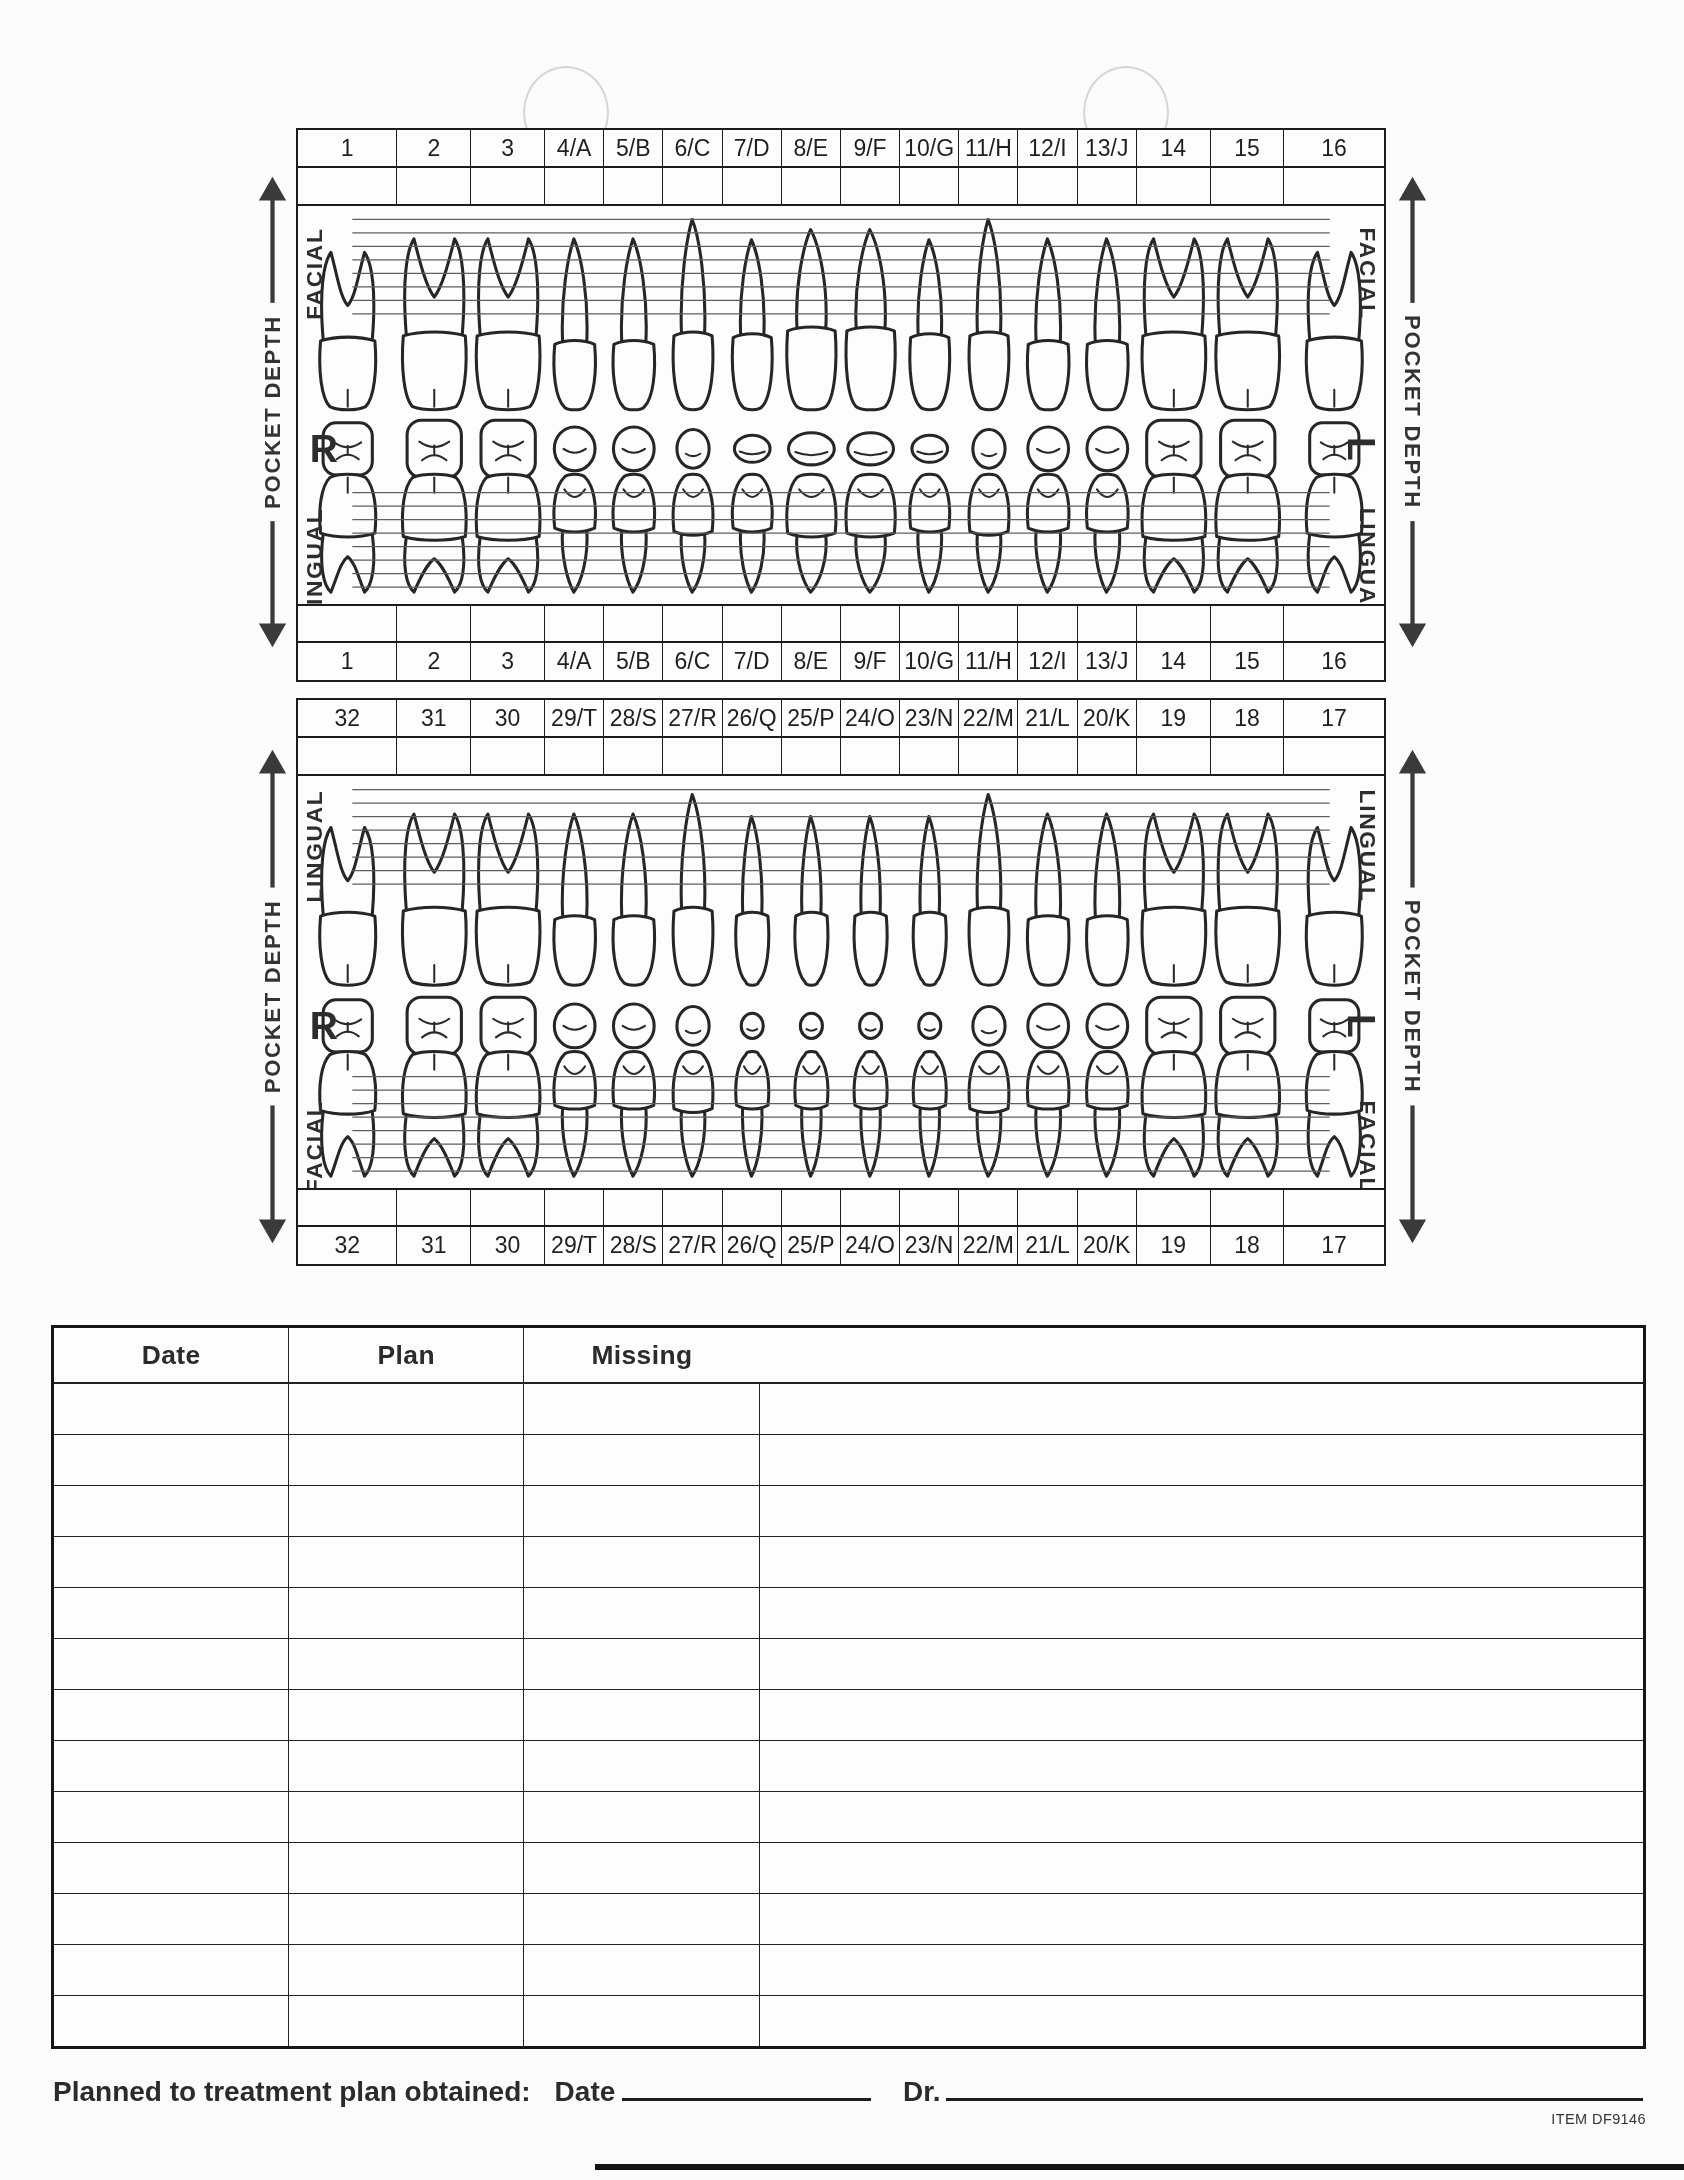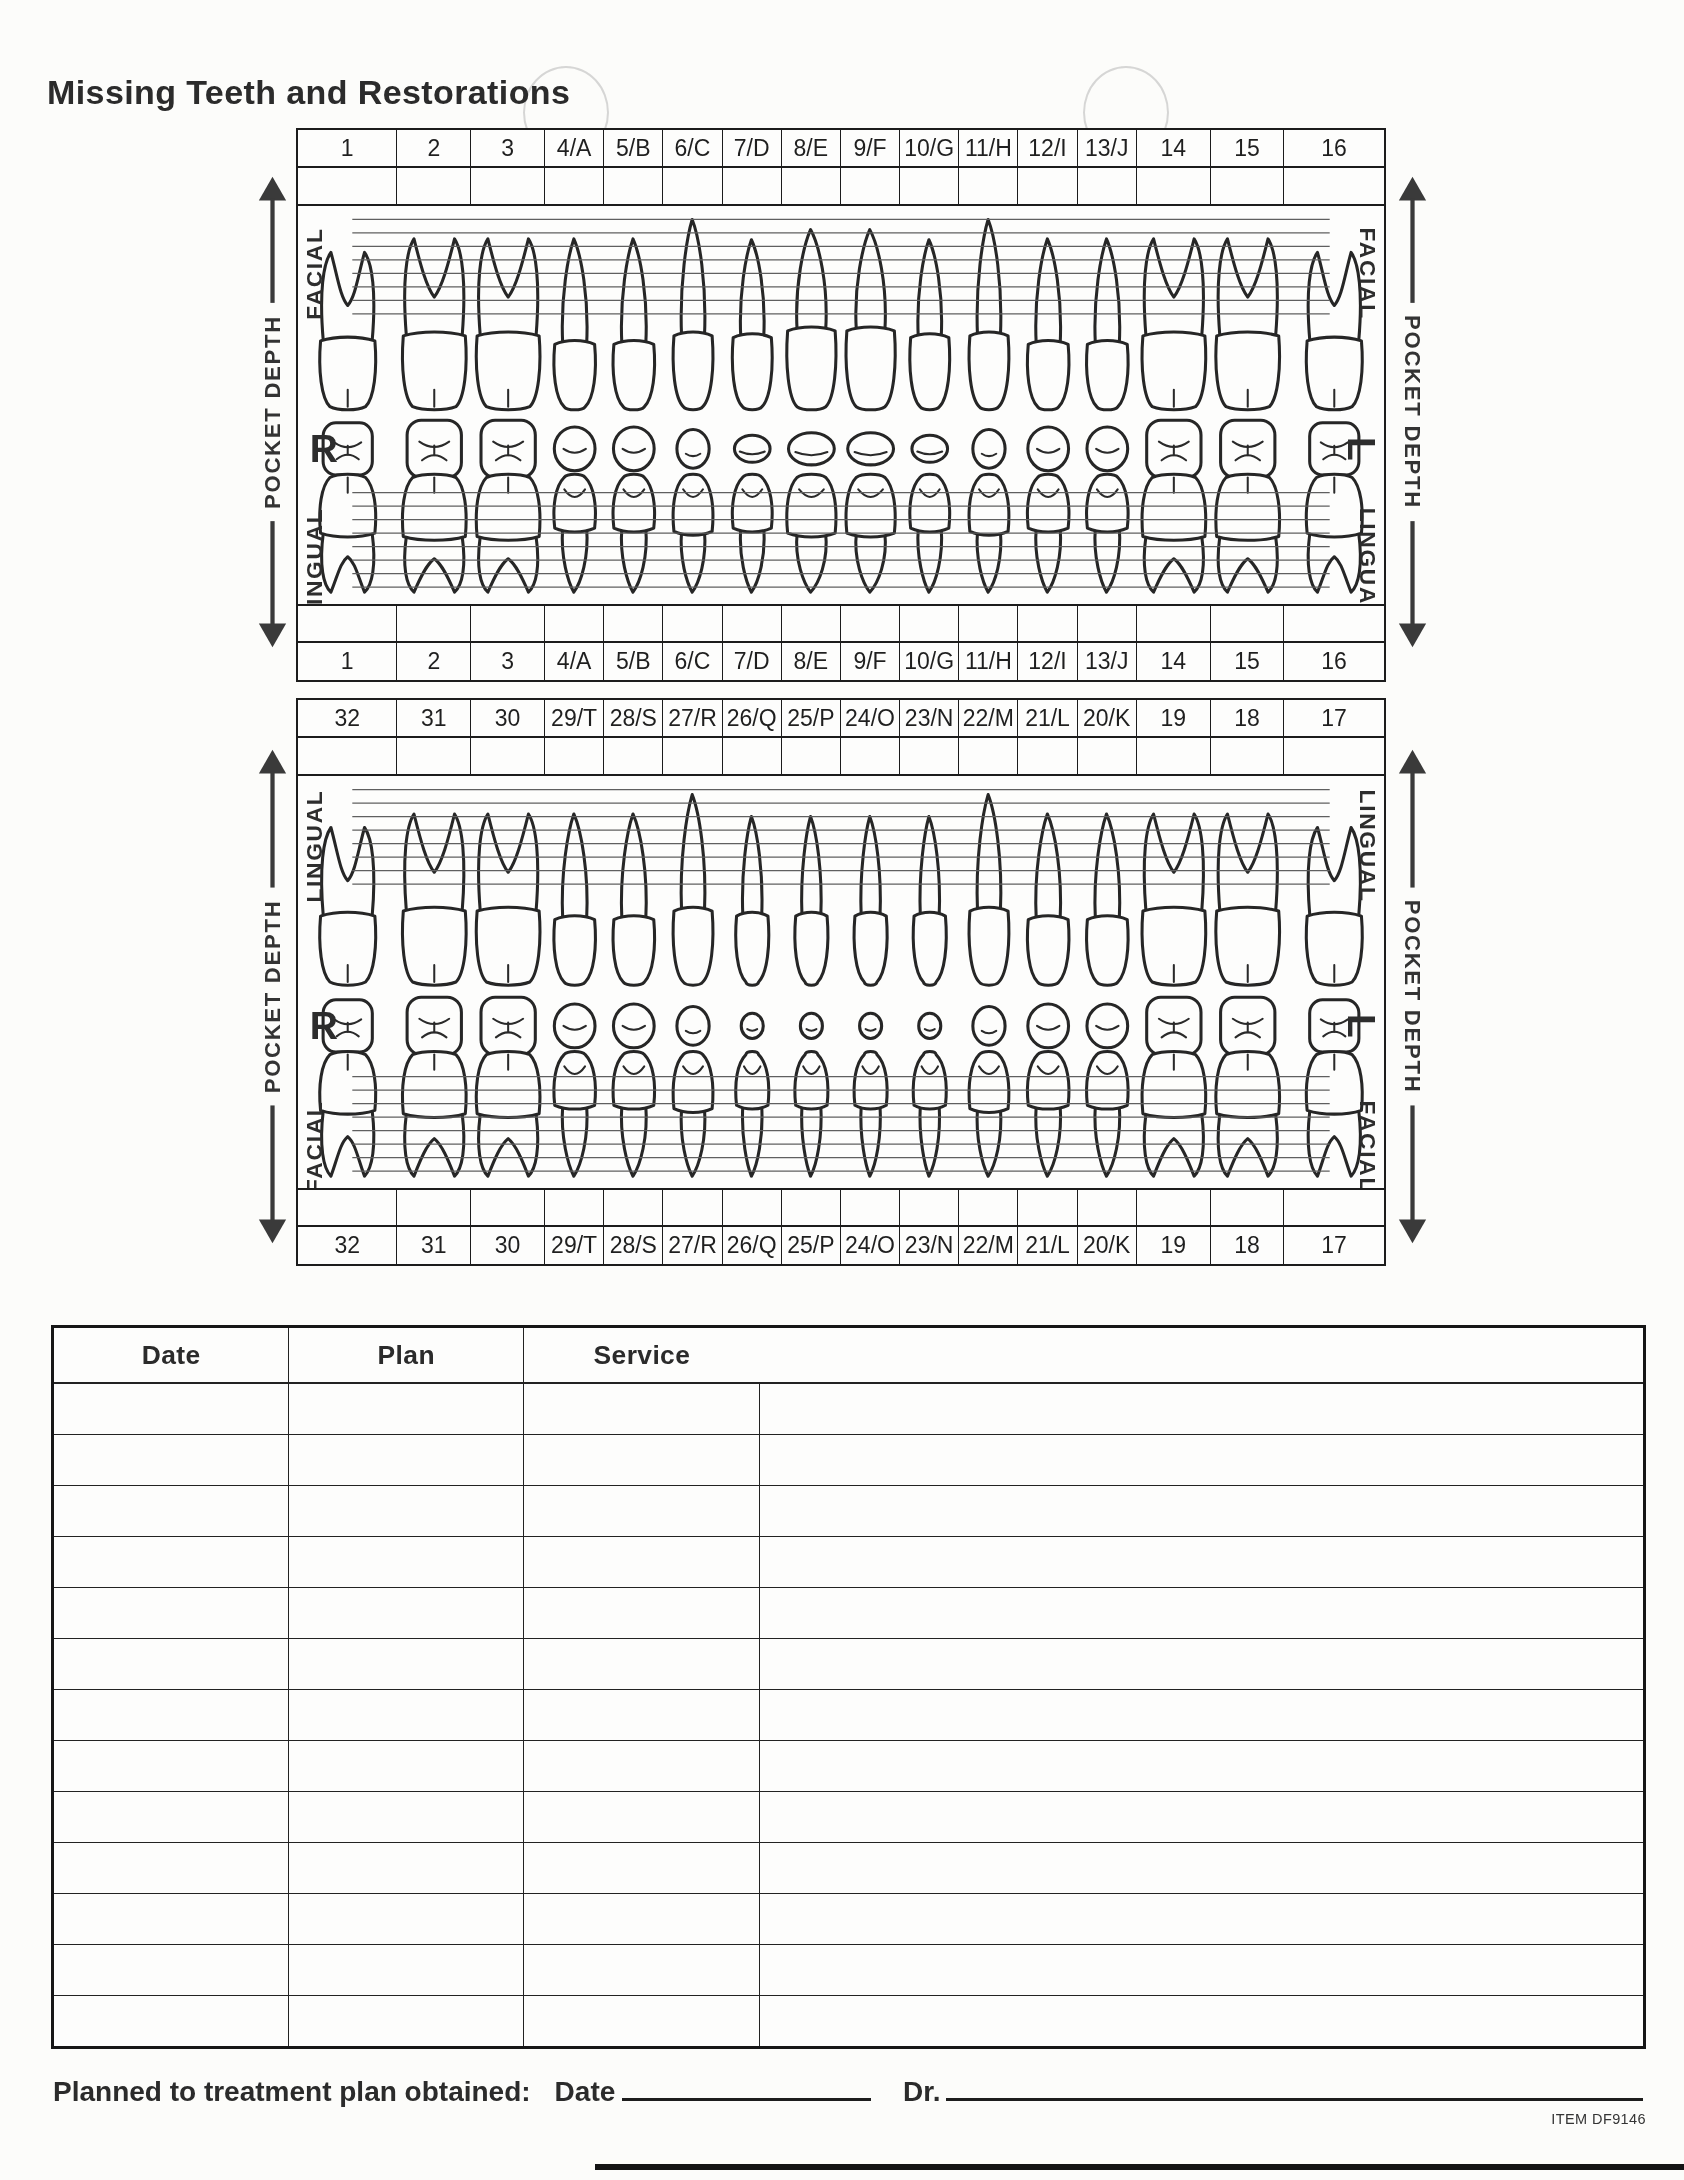--- a/index.html
+++ b/index.html
@@ -98,21 +98,20 @@
   }
 </style>
 </head>
 <body>
 
 <div class="page">
 
   <div class="hole" style="left:523px;"></div>
   <div class="hole" style="left:1083px;"></div>
 
-  <div class="page-title">Missing Teeth and Restorations</div>
 
   <div class="chart" id="upper-chart" style="top:128px">
       <div class="row num-row">
         <div class="cell" style="width: 9.15%;">1</div>
         <div class="cell" style="width: 6.8%;">2</div>
         <div class="cell" style="width: 6.8%;">3</div>
         <div class="cell" style="width: 5.45%;">4/A</div>
         <div class="cell" style="width: 5.45%;">5/B</div>
         <div class="cell" style="width: 5.45%;">6/C</div>
         <div class="cell" style="width: 5.45%;">7/D</div>
@@ -1036,21 +1035,21 @@
         <line class="pd-line" x1="24" y1="420" x2="24" y2="556"></line>
         <polygon class="pd-tri" points="8,554 40,554 24,582"></polygon>
       </svg>
     </div>
 
 
   <div class="plan-table" id="plan-table">
       <div class="plan-row plan-header">
         <div class="plan-cell" style="width: 14.8%;">Date</div>
         <div class="plan-cell" style="width: 14.8%;">Plan</div>
-        <div class="plan-cell" style="width: 14.8%;">Service</div>
+        <div class="plan-cell" style="width: 14.8%;">Missing</div>
       </div>
       <div class="plan-row plan-data">
         <div class="plan-cell" style="width: 14.8%;"></div>
         <div class="plan-cell" style="width: 14.8%;"></div>
         <div class="plan-cell" style="width: 14.8%;"></div>
         <div class="plan-cell" style="width: 55.6%;"></div>
       </div>
       <div class="plan-row plan-data">
         <div class="plan-cell" style="width: 14.8%;"></div>
         <div class="plan-cell" style="width: 14.8%;"></div>

